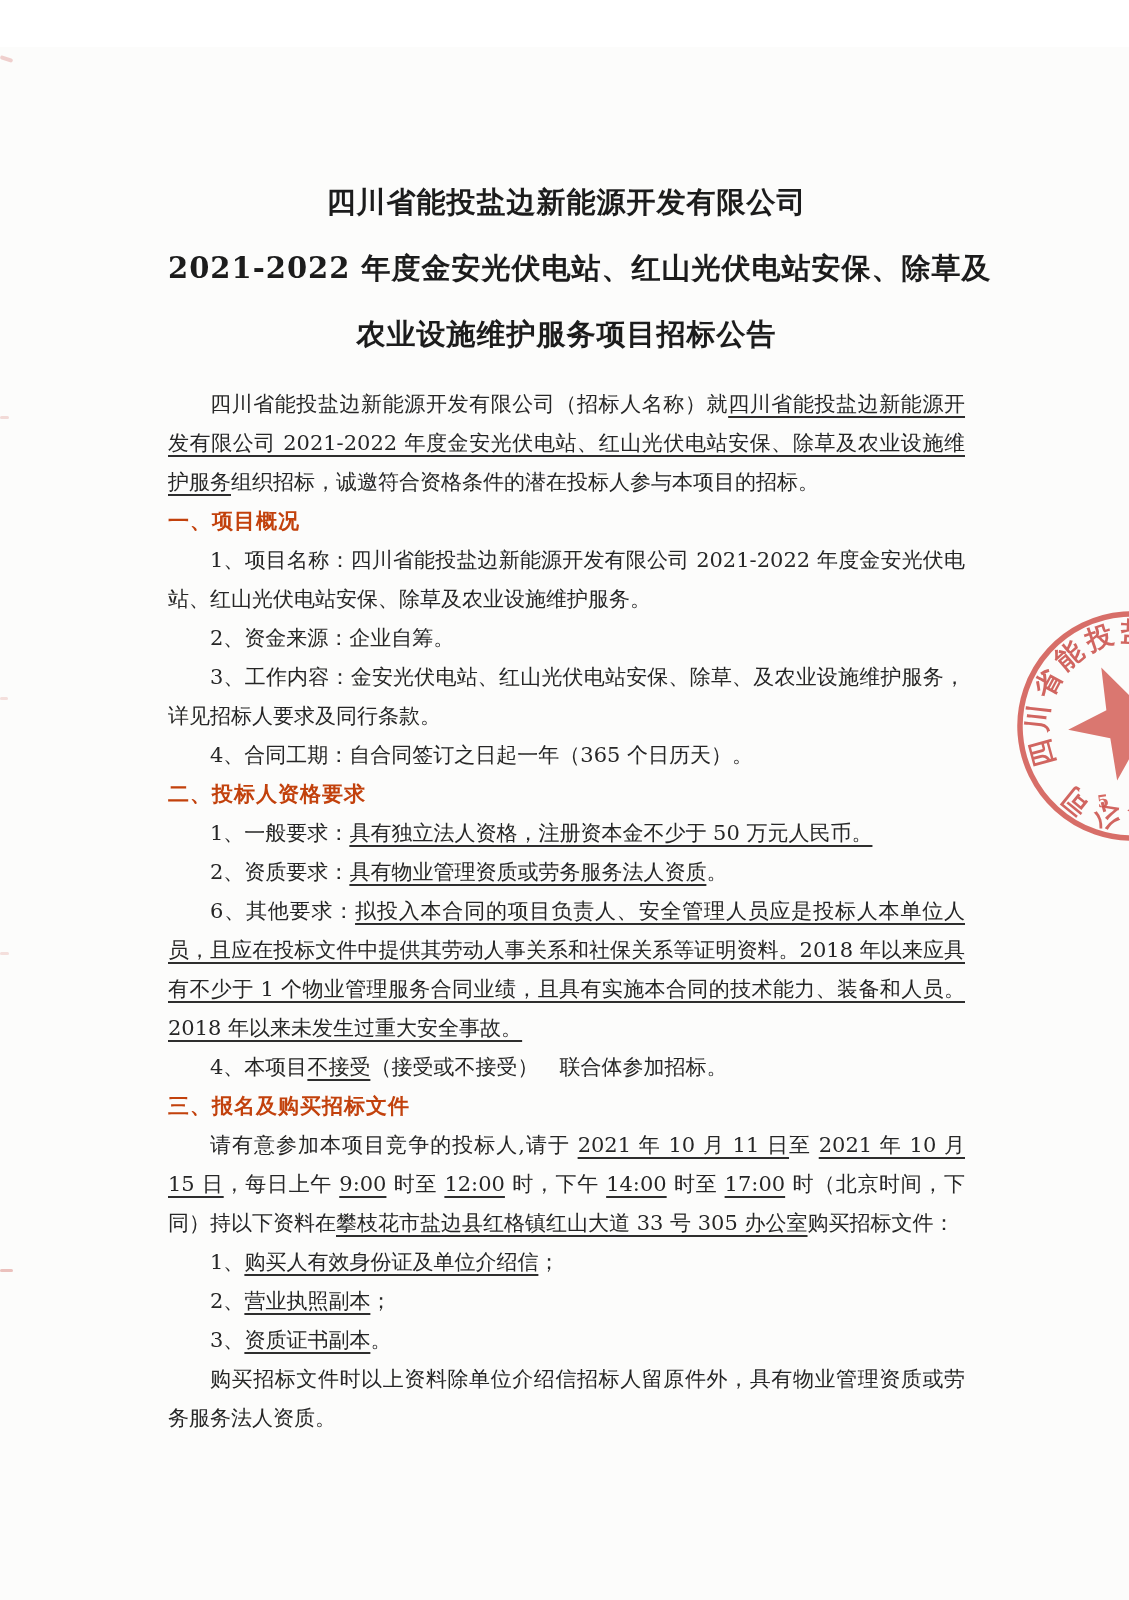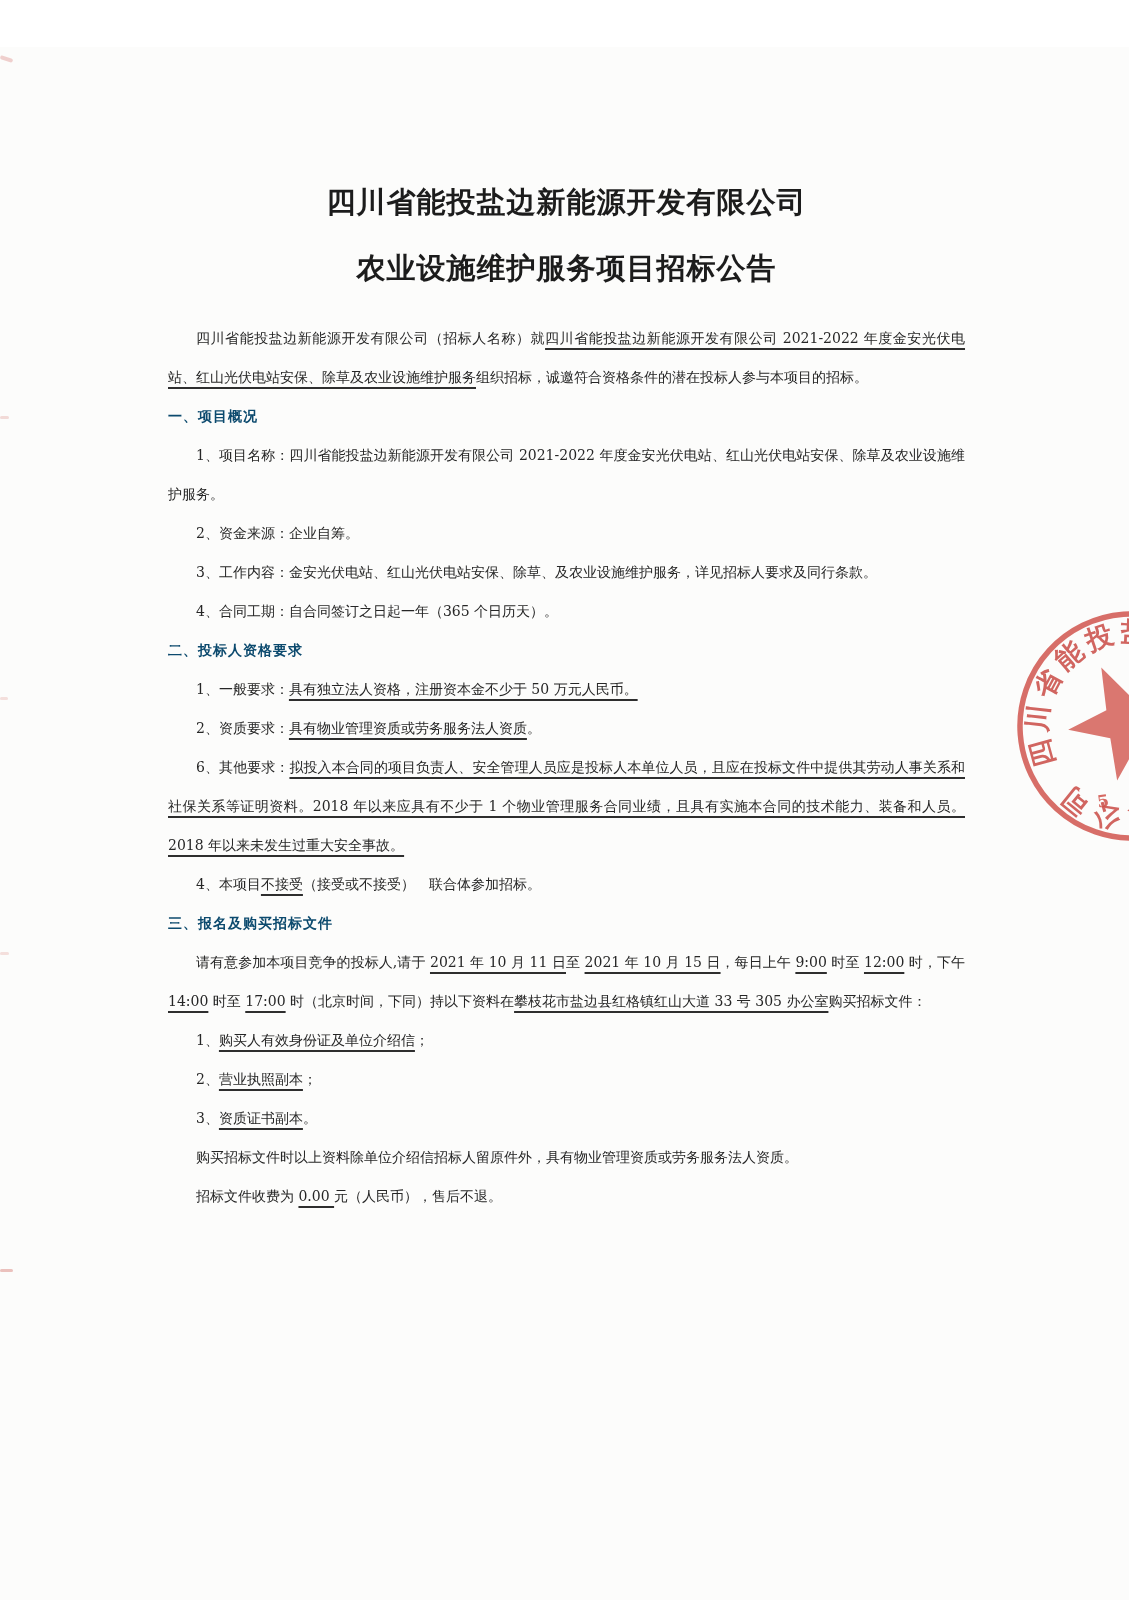--- a/index.html
+++ b/index.html
@@ -22,30 +22,30 @@
     text-align:center;
     font-weight:700;
     font-size:29px;
     line-height:66px;
     color:#1c1c1c;
     letter-spacing:1px;
   }
   .title .tline{white-space:nowrap;}
   .body{
     margin-top:18px;
-    font-size:14px;
+    font-size:21px;
     line-height:39px;
     text-align:justify;
   }
   p{margin:0;padding:0;}
   .indent{text-indent:2em;}
   .heading{
     font-family:"DejaVu Sans","Liberation Sans",sans-serif;
     font-weight:700;
-    color:#0c4a6e;
+    color:#c2410c;
     letter-spacing:1px;
   }
   .u, .rich .u{
     text-decoration:underline;
     text-decoration-thickness:1.6px;
     text-underline-offset:5px;
     text-decoration-color:#2e2e2e;
   }
   
   .seal{
@@ -78,20 +78,21 @@
 </style>
 </head>
 <body>
 
 <div class="page">
 
   <div class="content">
 
     <div class="title">
       <div class="tline">四川省能投盐边新能源开发有限公司</div>
+      <div class="tline">2021-2022 年度金安光伏电站、红山光伏电站安保、除草及</div>
       <div class="tline">农业设施维护服务项目招标公告</div>
     </div>
 
     <div class="body">
 
       <p class="indent rich"><span>四川省能投盐边新能源开发有限公司（招标人名称）就</span><span class="u">四川省能投盐边新能源开发有限公司 2021-2022 年度金安光伏电站、红山光伏电站安保、除草及农业设施维护服务</span><span>组织招标，诚邀符合资格条件的潜在投标人参与本项目的招标。</span></p>
 
       <p class="heading">一、项目概况</p>
       <p class="indent rich"><span>1、项目名称：四川省能投盐边新能源开发有限公司 2021-2022 年度金安光伏电站、红山光伏电站安保、除草及农业设施维护服务。</span></p>
       <p class="indent rich"><span>2、资金来源：企业自筹。</span></p>
@@ -103,21 +104,20 @@
       <p class="indent rich"><span>2、资质要求：</span><span class="u">具有物业管理资质或劳务服务法人资质</span><span>。</span></p>
       <p class="indent rich"><span>6、其他要求：</span><span class="u">拟投入本合同的项目负责人、安全管理人员应是投标人本单位人员，且应在投标文件中提供其劳动人事关系和社保关系等证明资料。2018 年以来应具有不少于 1 个物业管理服务合同业绩，且具有实施本合同的技术能力、装备和人员。2018 年以来未发生过重大安全事故。</span></p>
       <p class="indent rich"><span>4、本项目</span><span class="u">不接受</span><span>（接受或不接受）　联合体参加招标。</span></p>
 
       <p class="heading">三、报名及购买招标文件</p>
       <p class="indent rich"><span>请有意参加本项目竞争的投标人,请于 </span><span class="u">2021 年 10 月 11 日</span><span>至 </span><span class="u">2021 年 10 月 15 日</span><span>，每日上午 </span><span class="u">9:00</span><span> 时至 </span><span class="u">12:00</span><span>  时，下午 </span><span class="u">14:00</span><span> 时至 </span><span class="u">17:00</span><span> 时（北京时间，下同）持以下资料在</span><span class="u">攀枝花市盐边县红格镇红山大道 33 号 305 办公室</span><span>购买招标文件：</span></p>
       <p class="indent rich"><span>1、</span><span class="u">购买人有效身份证及单位介绍信</span><span>；</span></p>
       <p class="indent rich"><span>2、</span><span class="u">营业执照副本</span><span>；</span></p>
       <p class="indent rich"><span>3、</span><span class="u">资质证书副本</span><span>。</span></p>
       <p class="indent rich"><span>购买招标文件时以上资料除单位介绍信招标人留原件外，具有物业管理资质或劳务服务法人资质。</span></p>
-      <p class="indent rich"><span>招标文件收费为 </span><span class="u">0.00 </span><span>元（人民币），售后不退。</span></p>
 
     </div>
   </div>
 
   <svg class="seal" viewBox="0 0 260 260" width="260" height="260">
     <g transform="rotate(-26 130 130)" opacity="0.82">
       <circle cx="130" cy="130" r="112" fill="none" stroke="#d05048" stroke-width="5.5"></circle>
       <path transform="translate(128,124) scale(1.2)" d="M0,-50 L11.76,-16.18 L47.55,-15.45 L19.02,6.18 L29.39,40.45 L0,20 L-29.39,40.45 L-19.02,6.18 L-47.55,-15.45 L-11.76,-16.18 Z" fill="#d35a52"></path>
       <defs>
         <path id="sealArc" d="M 45 130 A 85 85 0 1 1 215 130 A 85 85 0 1 1 45 130" fill="none"></path>

